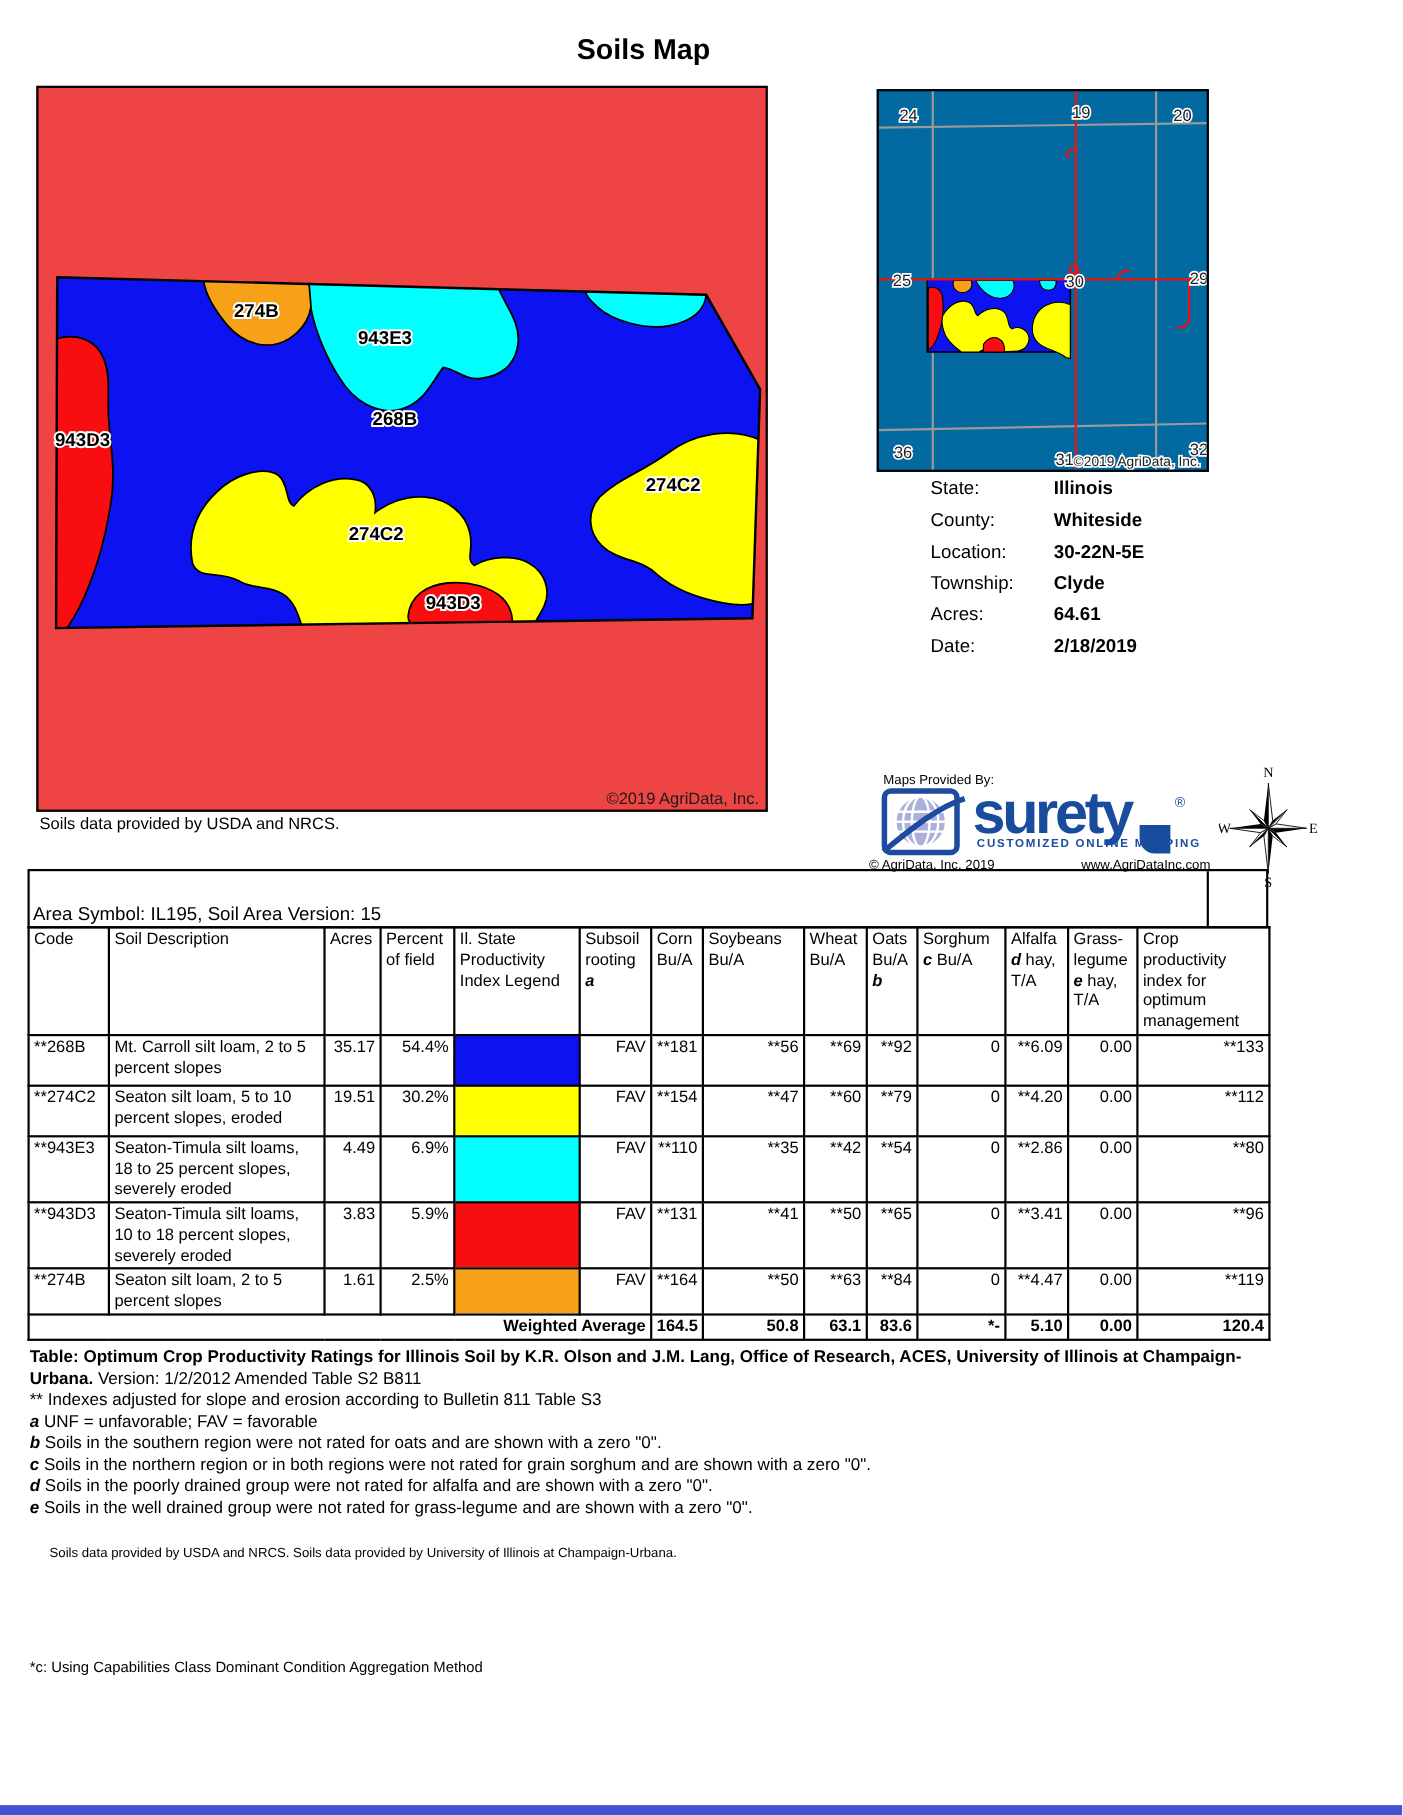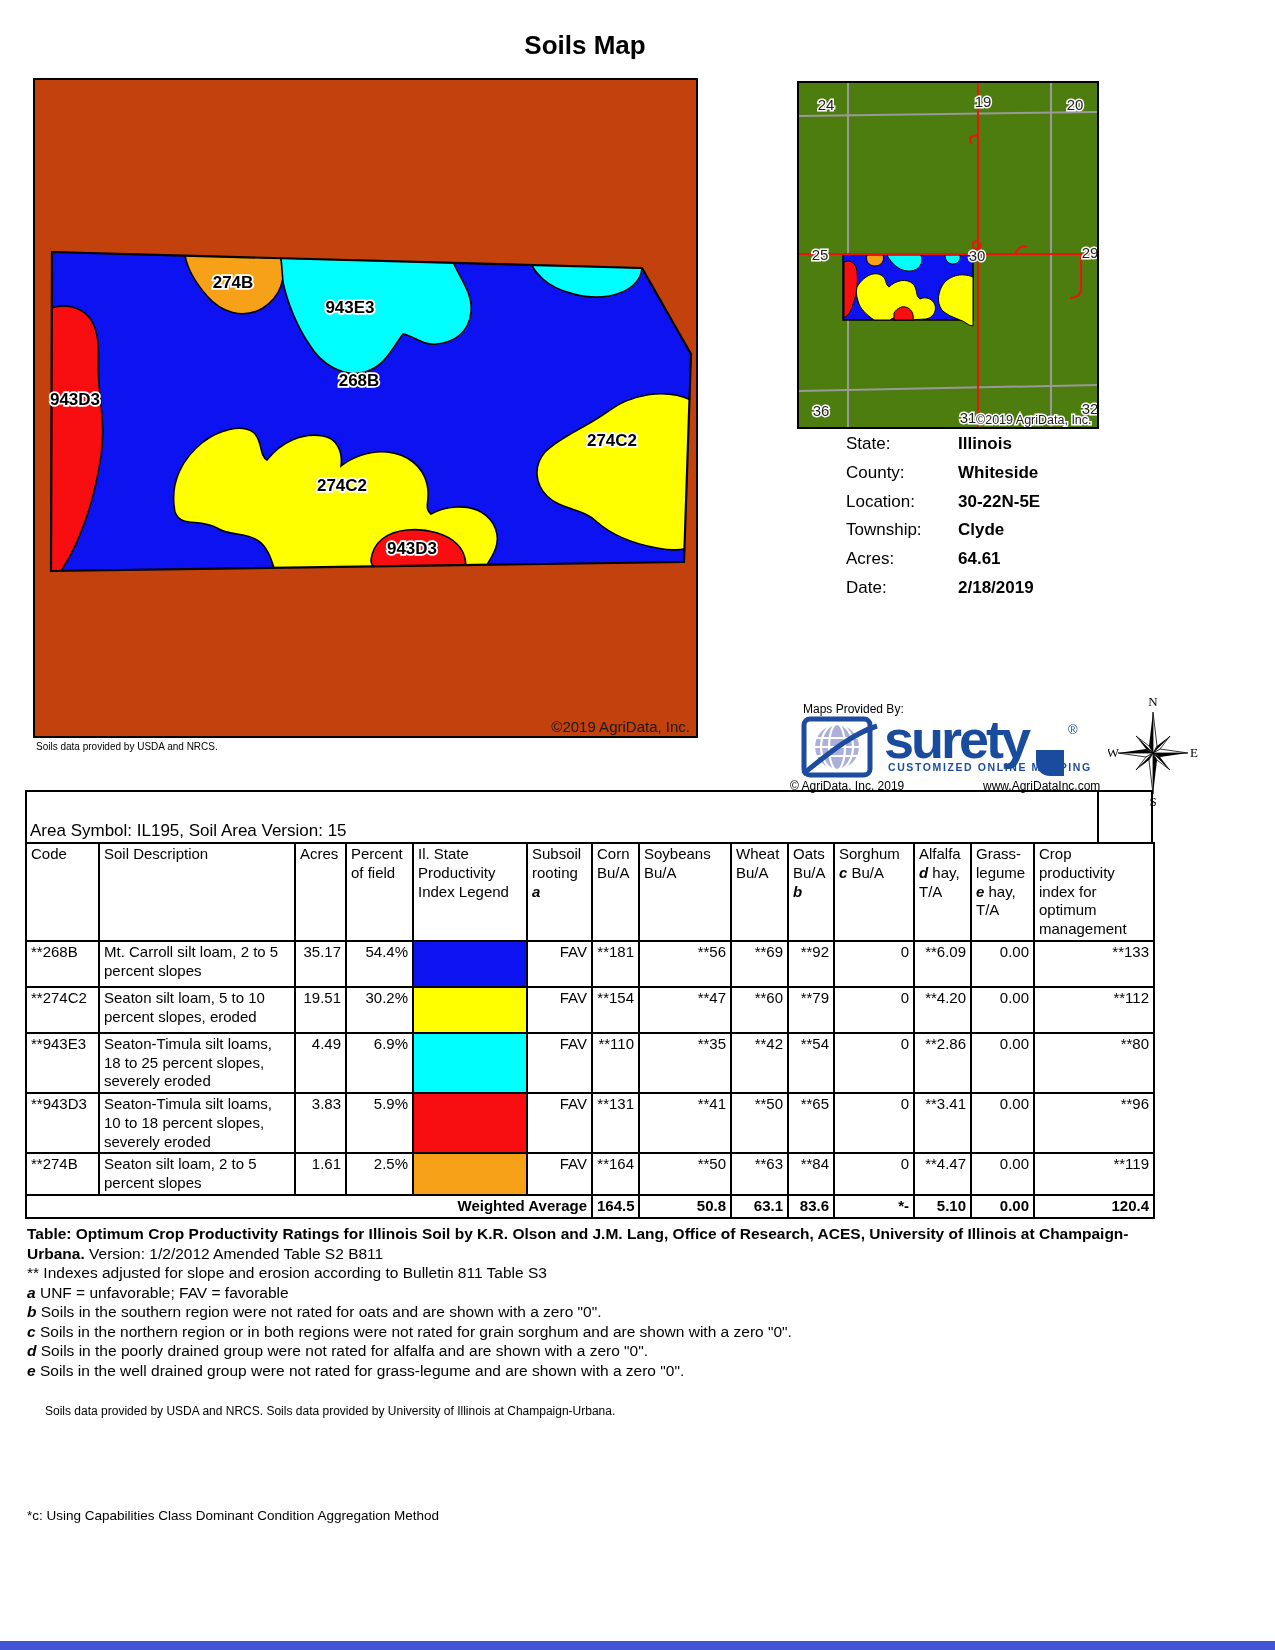--- a/index.html
+++ b/index.html
@@ -2,29 +2,29 @@
 <html><head>
 <meta charset="utf-8">
 <style>
   html,body{margin:0;padding:0;background:#fff;}
   .page{position:relative;width:1275px;height:1650px;background:#fff;overflow:hidden;
         font-family:"Liberation Sans",sans-serif;color:#000;}
   .page-title{position:absolute;top:30px;left:0;width:1170px;text-align:center;
               font-size:26px;font-weight:bold;}
   
   .map-box{position:absolute;left:33px;top:78px;width:665px;height:660px;
-           border:2px solid #000;box-sizing:border-box;background:#c2410c;}
+           border:2px solid #000;box-sizing:border-box;background:#ef4444;}
   .map-box svg{display:block;width:661px;height:656px;}
   .map-copyright{position:absolute;right:6px;bottom:1px;font-size:15px;color:#1a1a1a;}
-  .map-caption{position:absolute;left:36px;top:741px;font-size:10px;}
+  .map-caption{position:absolute;left:36px;top:741px;font-size:15px;}
   .map-label{font:600 17px "Liberation Sans",sans-serif;fill:#000;stroke:#fff;
              stroke-width:3.5px;paint-order:stroke;}
   
   .locator-box{position:absolute;left:797px;top:81px;width:302px;height:348px;
-               border:2px solid #000;box-sizing:border-box;background:#4d7c0f;}
+               border:2px solid #000;box-sizing:border-box;background:#0369a1;}
   .locator-box svg{display:block;width:298px;height:344px;}
   .sec-num{font:15px "Liberation Sans",sans-serif;fill:#222;stroke:#fff;
            stroke-width:3px;paint-order:stroke;}
   .loc-copy{font:12.5px "Liberation Sans",sans-serif;fill:#222;stroke:#fff;
             stroke-width:3px;paint-order:stroke;}
   
   .info-block{position:absolute;left:802px;top:434px;width:300px;}
   .info-row{height:28.8px;font-size:17px;margin-left:44px;}
   .info-label{display:inline-block;width:112px;}
   .info-value{font-weight:bold;}

